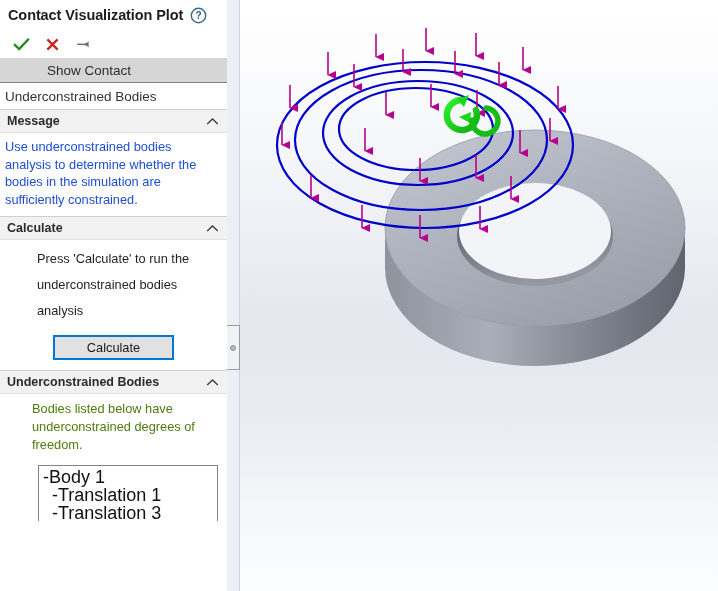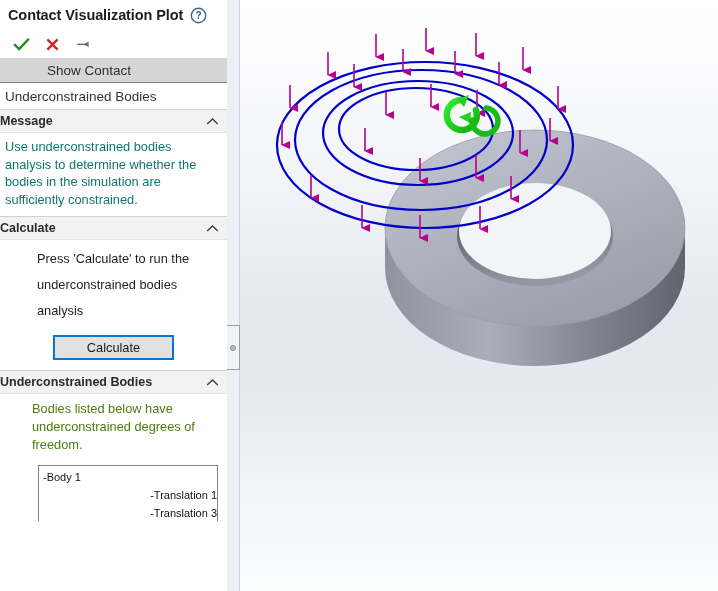--- a/index.html
+++ b/index.html
@@ -97,21 +97,21 @@
     background: #ffffff;
     height: 26px;
   }
 
   
   .section-header {
     height: 24px;
     display: flex;
     align-items: center;
     justify-content: space-between;
-    padding: 0 8px 0 0;
+    padding: 0 8px 0 7px;
     box-sizing: border-box;
     background: #f2f2f2;
     border-top: 1px solid #d0d0d0;
     border-bottom: 1px solid #e2e2e2;
   }
   .section-title {
     font-size: 12.5px;
     font-weight: bold;
     color: #2b2b2b;
   }
@@ -122,21 +122,21 @@
   }
 
   .section-body {
     background: #ffffff;
     padding: 5px 8px 8px 5px;
     box-sizing: border-box;
   }
 
   .msg-text {
     font-size: 12.8px;
-    color: #0f766e;
+    color: #1d4ed8;
     line-height: 17.5px;
   }
 
   .calc-body {
     background: #ffffff;
     padding: 6px 10px 10px 10px;
     box-sizing: border-box;
   }
   .calc-hint {
     font-size: 12.8px;
@@ -180,28 +180,28 @@
     height: 110px;
     background: #ffffff;
     border: 1px solid #848484;
     box-sizing: border-box;
     overflow: hidden;
     padding: 2px 0 0 0;
   }
   .dof-item {
     height: 18px;
     line-height: 18px;
-    font-size: 11px;
+    font-size: 18px;
     color: #111111;
     padding-left: 4px;
     white-space: nowrap;
     box-sizing: border-box;
     cursor: default;
   }
-  .dof-item.child { padding-left: 13px; text-align: right; }
+  .dof-item.child { padding-left: 13px; }
   .dof-item.selected {
     background: #0c7cd5;
     color: #ffffff;
   }
 
   
   .splitter {
     position: absolute;
     left: 227px;
     top: 0;

